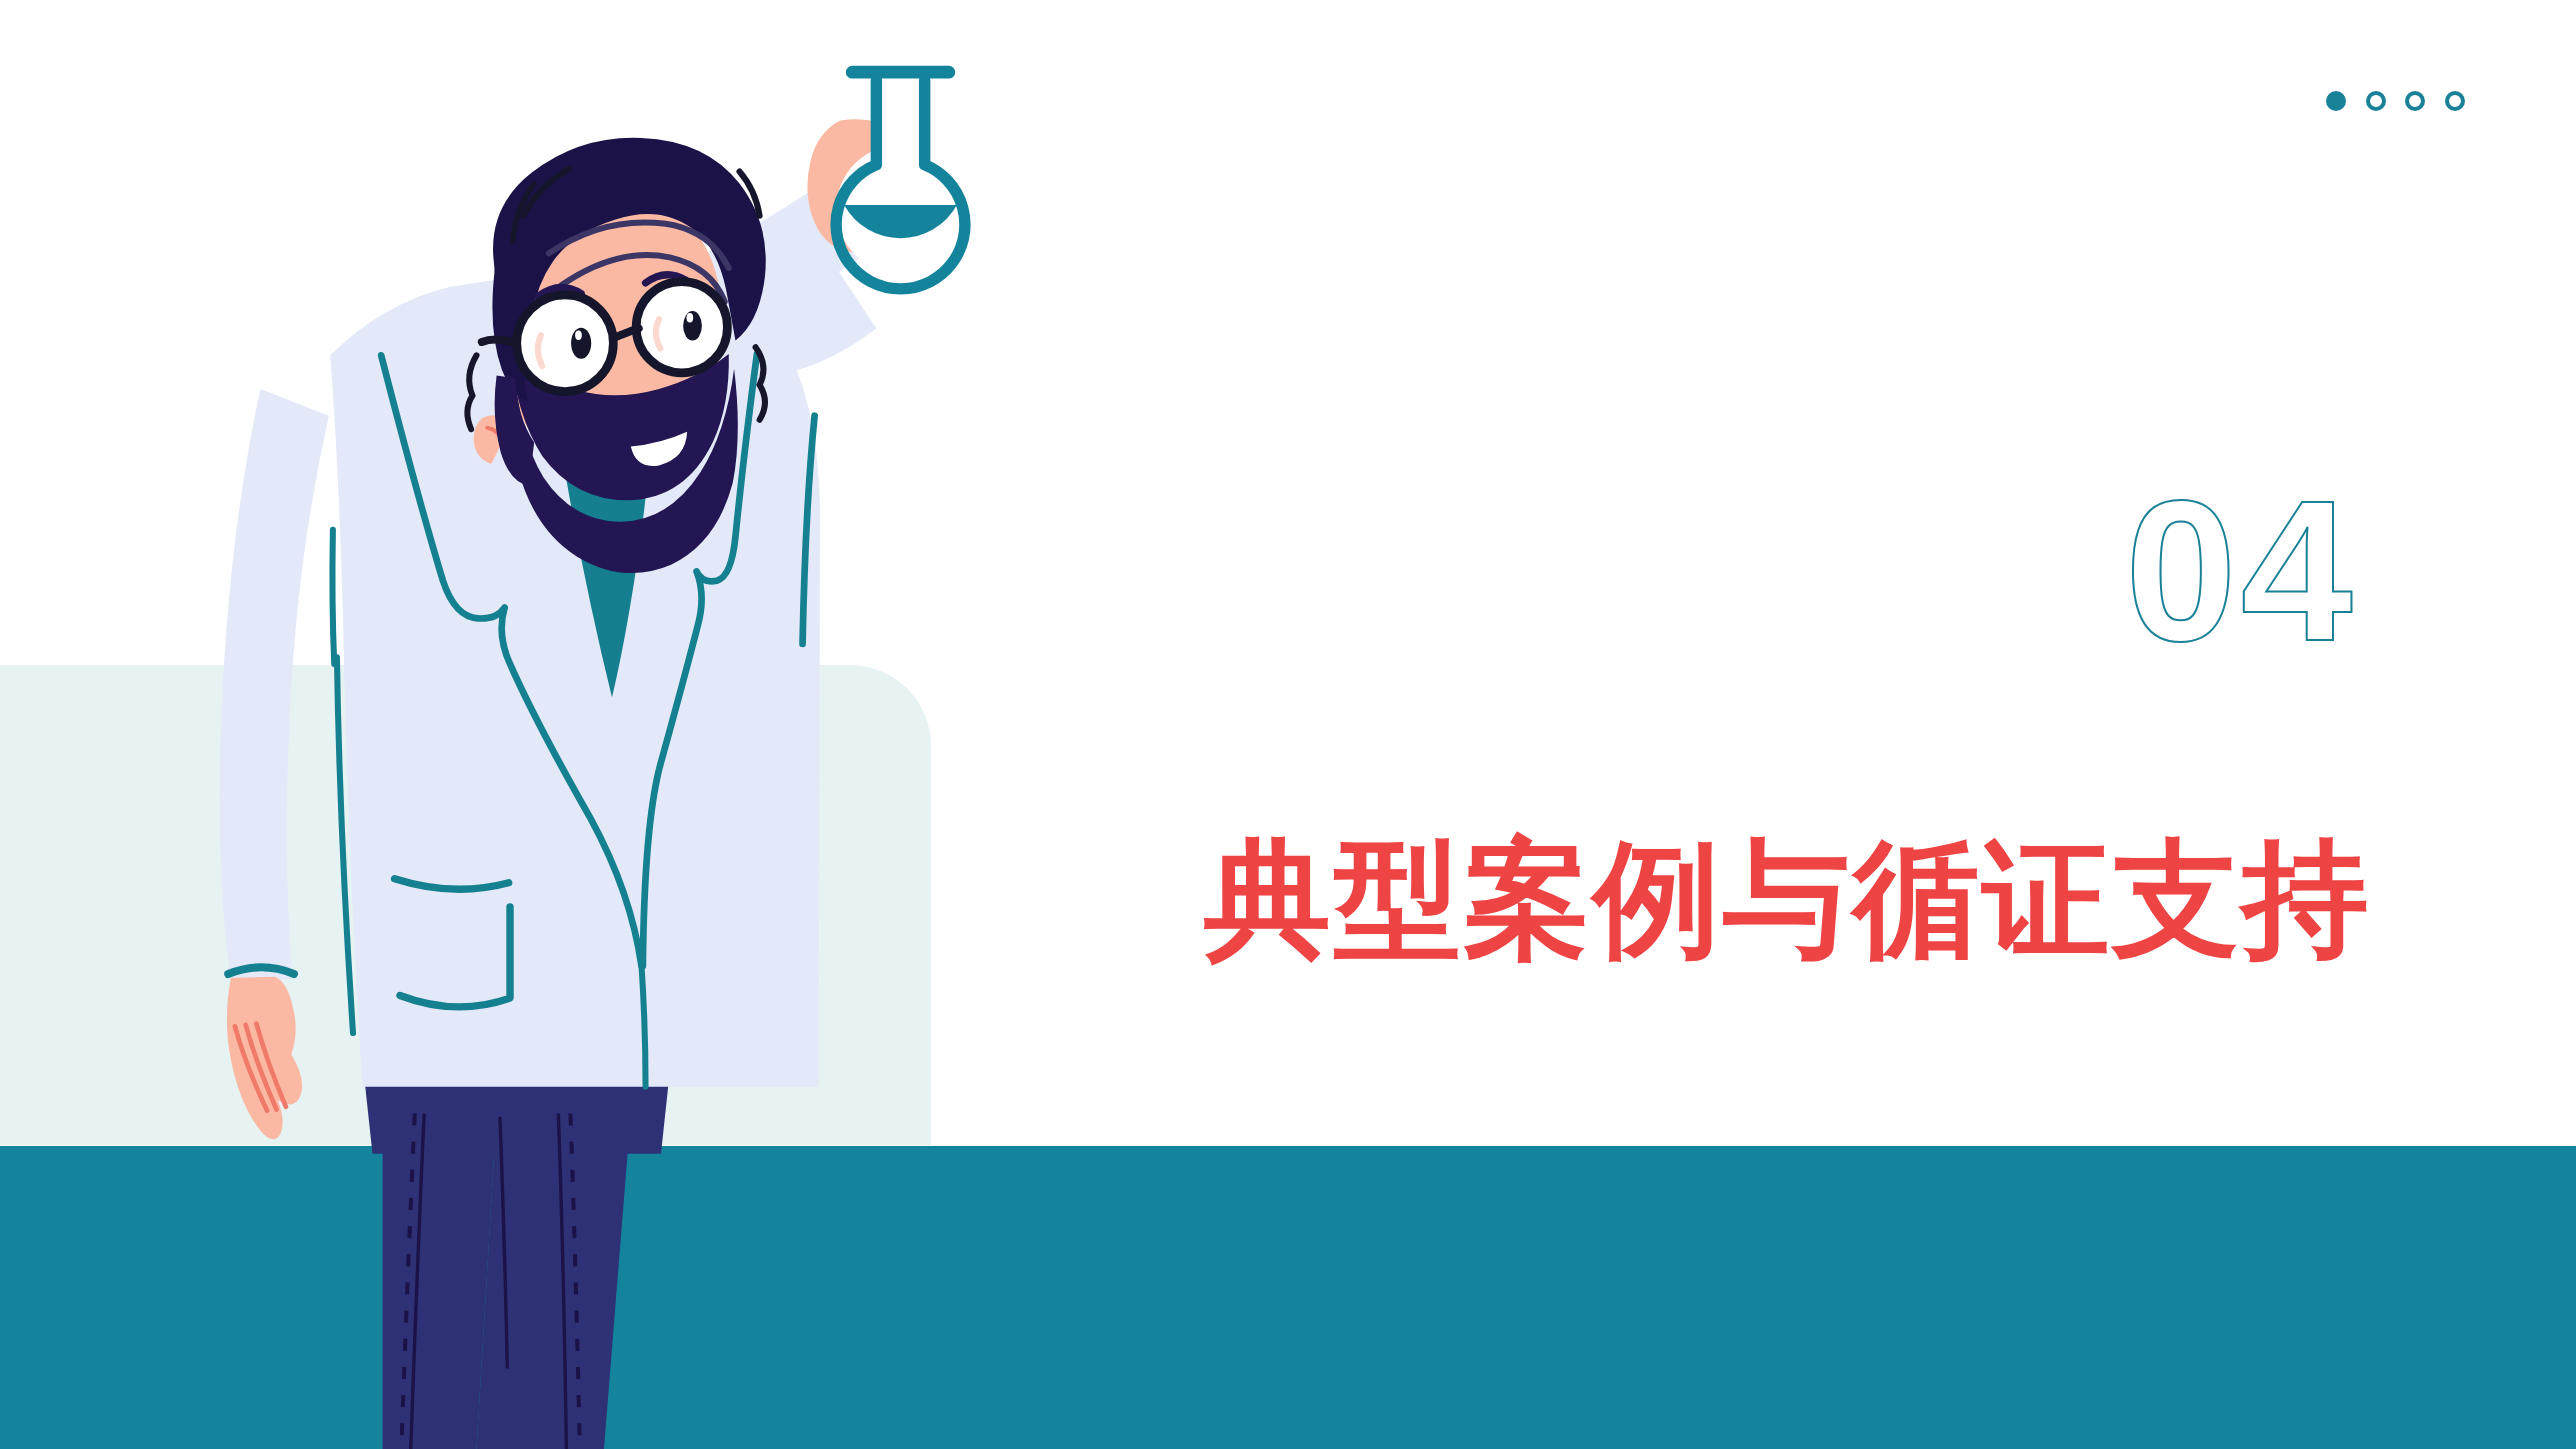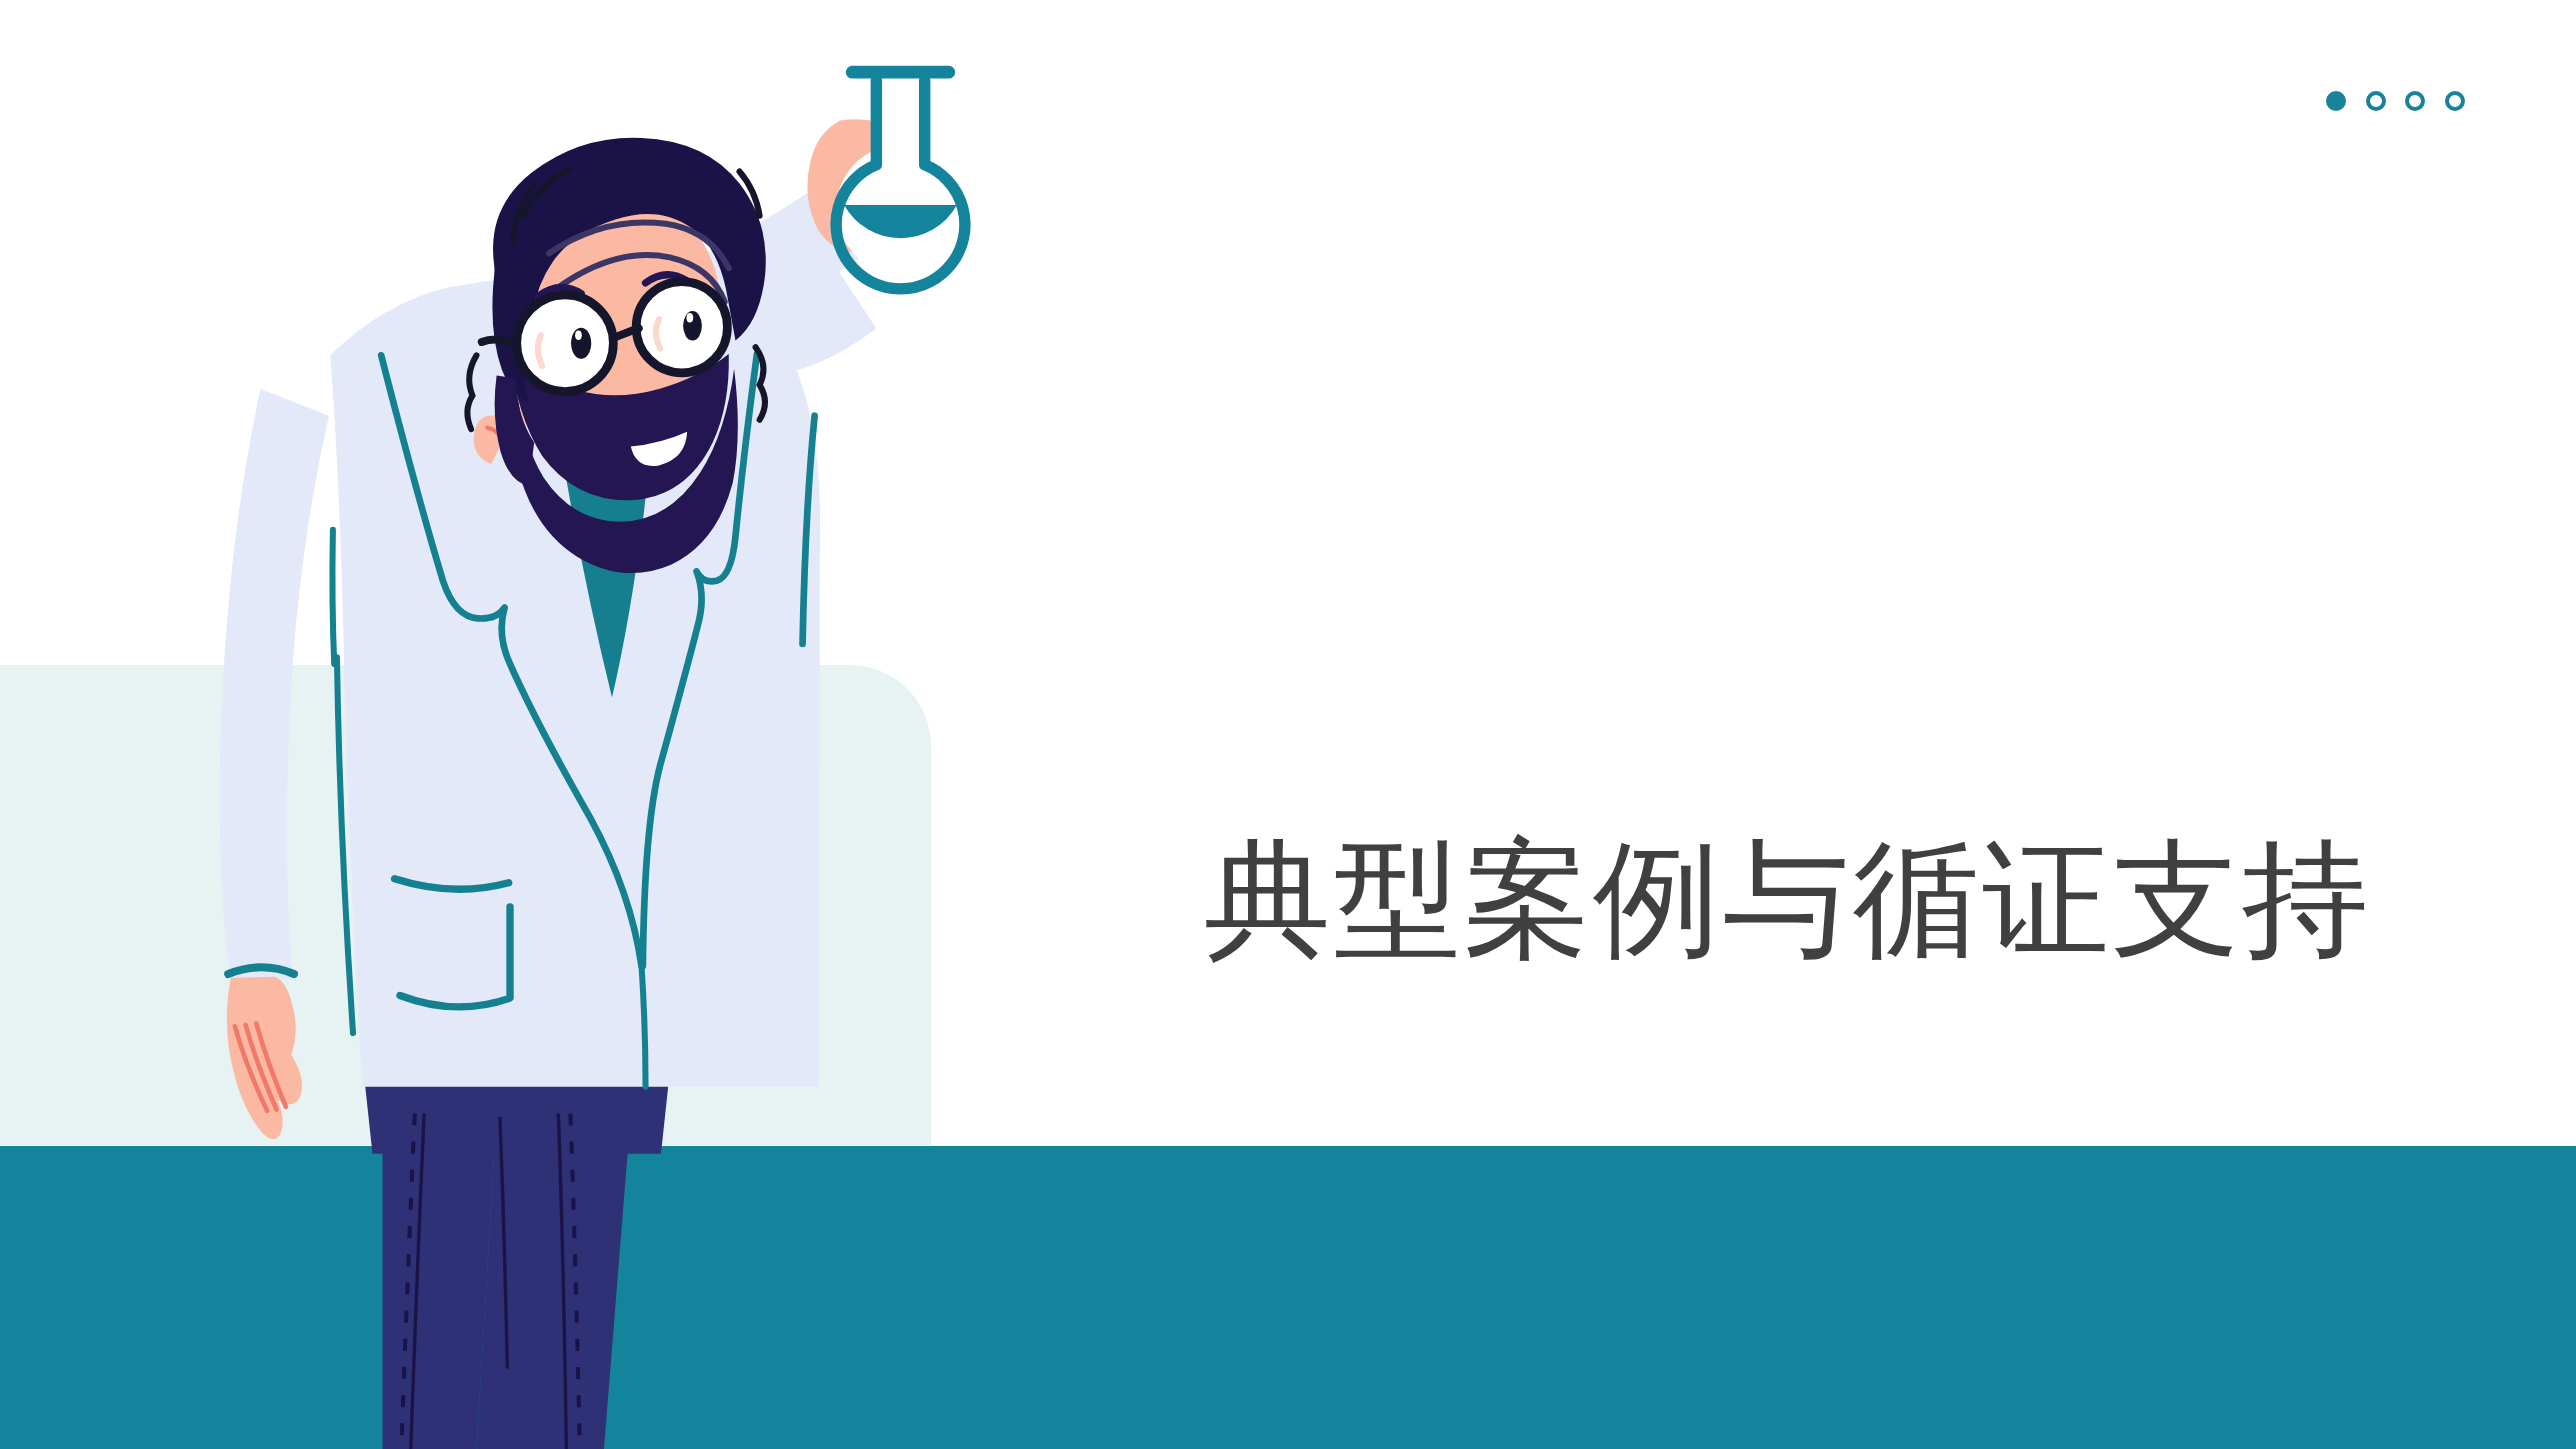--- a/index.html
+++ b/index.html
@@ -31,22 +31,22 @@
     font-size:201px;line-height:1;font-weight:700;letter-spacing:4px;
     color:transparent;
     -webkit-text-stroke:2px #1a8298;
     font-family:"Liberation Sans","DejaVu Sans",sans-serif;
     user-select:none;
   }
 
   
   .section-title{
     position:absolute;left:1204px;top:743px;
-    font-size:127px;line-height:1.12;font-weight:400;
-    color:#404040;letter-spacing:2.7px;white-space:nowrap;text-align:right;
+    font-size:127px;line-height:1.12;font-weight:700;
+    color:#ef4444;letter-spacing:2.7px;white-space:nowrap;text-align:right;
   }
 
   
   .illustration{position:absolute;left:161px;top:40px;width:953px;height:1409px;}
   .illustration svg{display:block;width:100%;height:100%;}
 </style>
 </head>
 <body>
 
 <div class="slide">
@@ -211,17 +211,18 @@
     </svg>
   </div>
 
   <div class="dots">
     <span class="dot filled"></span>
     <span class="dot hollow"></span>
     <span class="dot hollow"></span>
     <span class="dot hollow"></span>
   </div>
 
+  <div class="section-number">04</div>
 
   <h1 class="section-title">典型案例与循证支持</h1>
 
 </div>
 
 
 </body></html>

